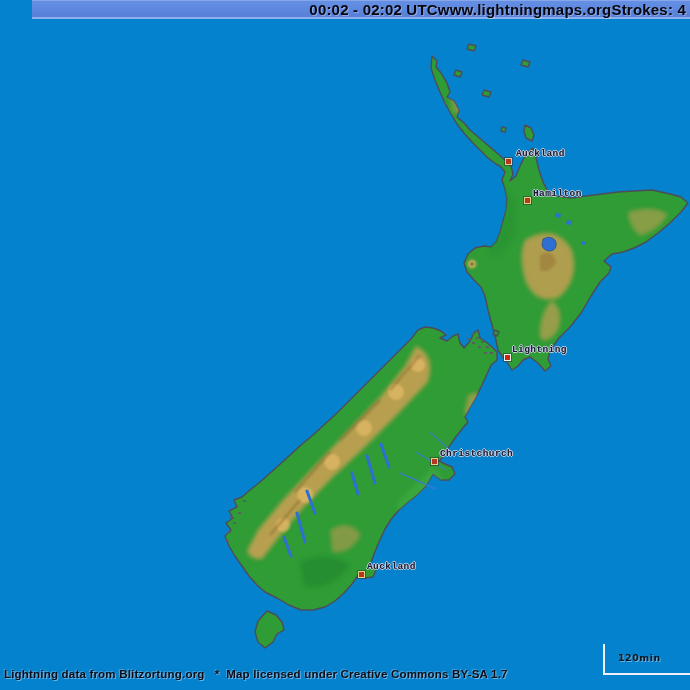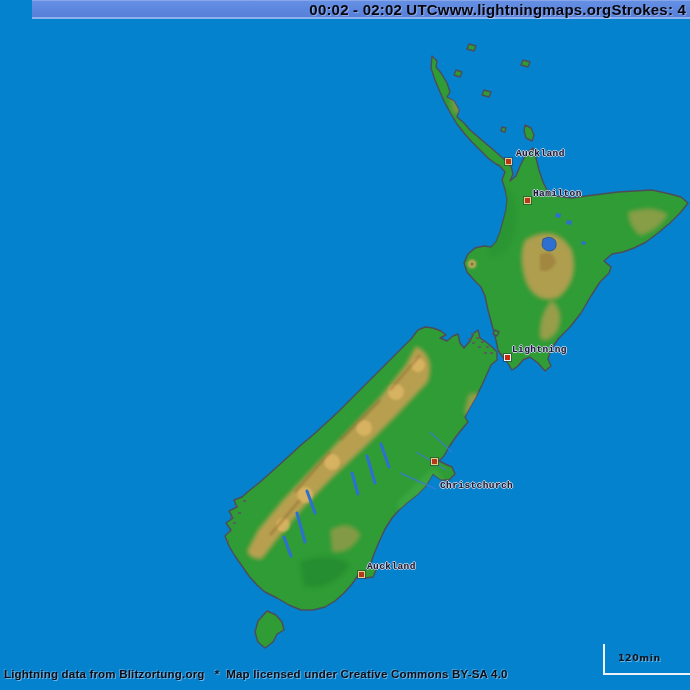--- a/index.html
+++ b/index.html
@@ -188,28 +188,28 @@
   <div class="city" style="left:524px;top:197px;">
     <div class="marker"></div>
     <div class="clabel" style="left:9px;top:-9px;">Hamilton</div>
   </div>
   <div class="city hl" style="left:504px;top:354px;">
     <div class="marker"></div>
     <div class="clabel" style="left:8px;top:-10px;">Lightning</div>
   </div>
   <div class="city" style="left:431px;top:458px;">
     <div class="marker"></div>
-    <div class="clabel" style="left:9px;top:-10px;margin-top:32px;">Christchurch</div>
+    <div class="clabel" style="left:9px;top:-10px;">Christchurch</div>
   </div>
   <div class="city" style="left:358px;top:571px;">
     <div class="marker"></div>
     <div class="clabel" style="left:9px;top:-10px;">Auckland</div>
   </div>
 
   <div class="scale">
     <div class="axis"></div>
 
     <div class="slabel span">120min</div>
   </div>
 
-  <div class="footer">Lightning data from Blitzortung.org   *  Map licensed under Creative Commons BY-SA 4.0</div>
+  <div class="footer">Lightning data from Blitzortung.org   *  Map licensed under Creative Commons BY-SA 1.7</div>
 
 </div>
 
 </body></html>

